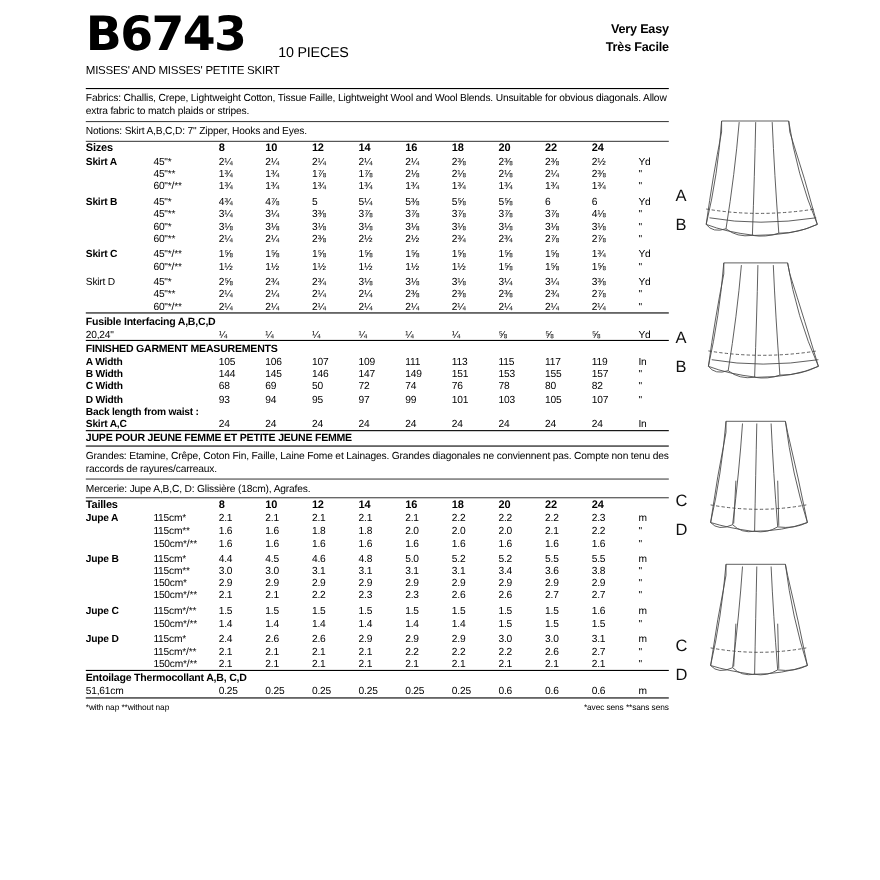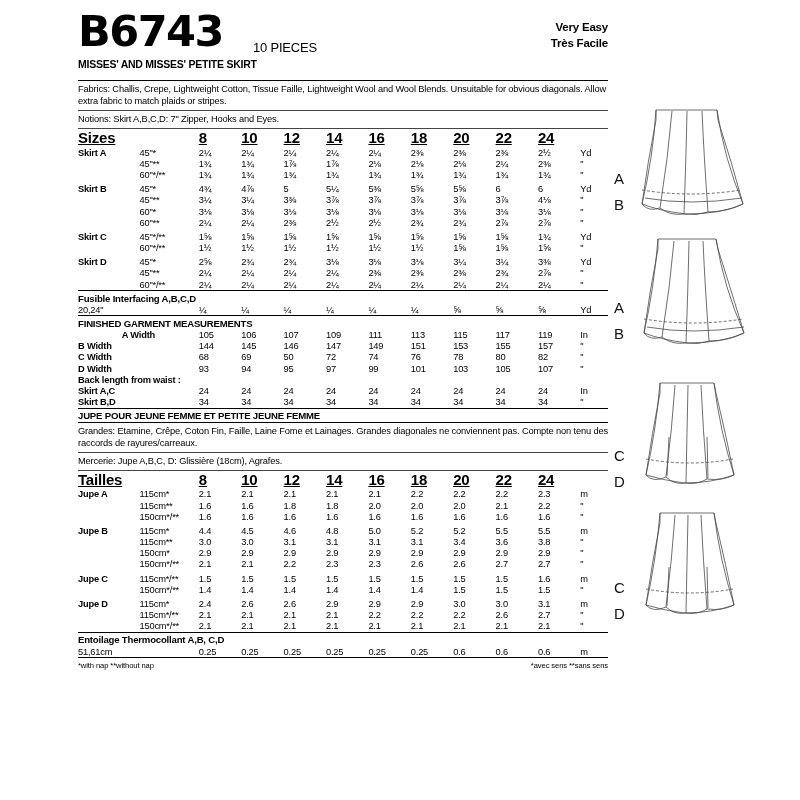--- a/index.html
+++ b/index.html
@@ -36,21 +36,21 @@
   }
   .difficulty {
     position: absolute; right: 0; top: 6px;
     text-align: right;
     font-size: 11.5px; font-weight: bold;
     line-height: 1.35;
     letter-spacing: -0.2px;
   }
   .subtitle-en {
     position: absolute; left: 0; top: 44px;
-    font-size: 10.5px; font-weight: bold;
+    font-size: 10.5px; font-weight: normal;
     letter-spacing: -0.25px;
   }
 
   
   .content {
     position: absolute;
     left: 78px; top: 80px;
     width: 530px;
   }
   .rule {
@@ -81,21 +81,21 @@
     padding: 0.6px 0;
     text-align: left;
     font-weight: normal;
     vertical-align: top;
     white-space: nowrap;
   }
   .c-label   { width: 58px; font-weight: bold; }
   .c-width   { width: 56px; }
   .c-sz      { width: 40px; text-align: left; }
   .c-unit    { width: 26px; text-align: left; }
-  .hdr-row td { font-weight: bold; font-size: 15px; text-decoration: underline; }
+  .hdr-row td { font-weight: bold; font-size: 10px; }
   .hdr-row td.c-sz { font-weight: bold; }
   .sec-title {
     font-size: 9.6px; font-weight: bold;
     letter-spacing: -0.2px;
     padding: 1.5px 0 0.5px 0;
   }
   .spacer2 { height: 3px; }
   .fgm-label { width: 114px; font-weight: bold; }
 
   .footnotes {
@@ -305,21 +305,21 @@
             <td class="c-sz">1½</td>
             <td class="c-sz">1⅝</td>
             <td class="c-sz">1⅝</td>
             <td class="c-sz">1⅝</td>
             <td class="c-unit">"</td>
           </tr>
           <tr>
             <td colspan="12" class="spacer2"></td>
           </tr>
           <tr>
-            <td class="c-label" style="font-weight: bold; margin-top: 10px;">Skirt D</td>
+            <td class="c-label" style="font-weight: normal; margin-top: 10px;">Skirt D</td>
             <td class="c-width">45"*</td>
             <td class="c-sz">2⅝</td>
             <td class="c-sz">2¾</td>
             <td class="c-sz">2¾</td>
             <td class="c-sz">3⅛</td>
             <td class="c-sz">3⅛</td>
             <td class="c-sz">3⅛</td>
             <td class="c-sz">3¼</td>
             <td class="c-sz">3¼</td>
             <td class="c-sz">3⅜</td>
@@ -377,21 +377,21 @@
           </tr>
         </tbody>
     </table>
 
     <div class="rule"></div>
 
     <div class="sec-title">FINISHED GARMENT MEASUREMENTS</div>
     <table class="tbl">
       <tbody id="en-fgm-body">
           <tr>
-            <td class="fgm-label" style="font-weight: bold; text-align: center;">A Width</td>
+            <td class="fgm-label" style="font-weight: bold;">A Width</td>
             <td class="c-sz">105</td>
             <td class="c-sz">106</td>
             <td class="c-sz">107</td>
             <td class="c-sz">109</td>
             <td class="c-sz">111</td>
             <td class="c-sz">113</td>
             <td class="c-sz">115</td>
             <td class="c-sz">117</td>
             <td class="c-sz">119</td>
             <td class="c-unit">In</td>
@@ -443,33 +443,20 @@
             <td class="c-sz">24</td>
             <td class="c-sz">24</td>
             <td class="c-sz">24</td>
             <td class="c-sz">24</td>
             <td class="c-sz">24</td>
             <td class="c-sz">24</td>
             <td class="c-sz">24</td>
             <td class="c-sz">24</td>
             <td class="c-sz">24</td>
             <td class="c-unit">In</td>
-          </tr>
-          <tr>
-            <td class="fgm-label" style="font-weight: bold;">Skirt B,D</td>
-            <td class="c-sz">34</td>
-            <td class="c-sz">34</td>
-            <td class="c-sz">34</td>
-            <td class="c-sz">34</td>
-            <td class="c-sz">34</td>
-            <td class="c-sz">34</td>
-            <td class="c-sz">34</td>
-            <td class="c-sz">34</td>
-            <td class="c-sz">34</td>
-            <td class="c-unit">"</td>
           </tr>
         </tbody>
     </table>
 
     <div class="rule"></div>
 
     <div class="sec-title">JUPE POUR JEUNE FEMME ET PETITE JEUNE FEMME</div>
 
     <div class="rule"></div>
 

